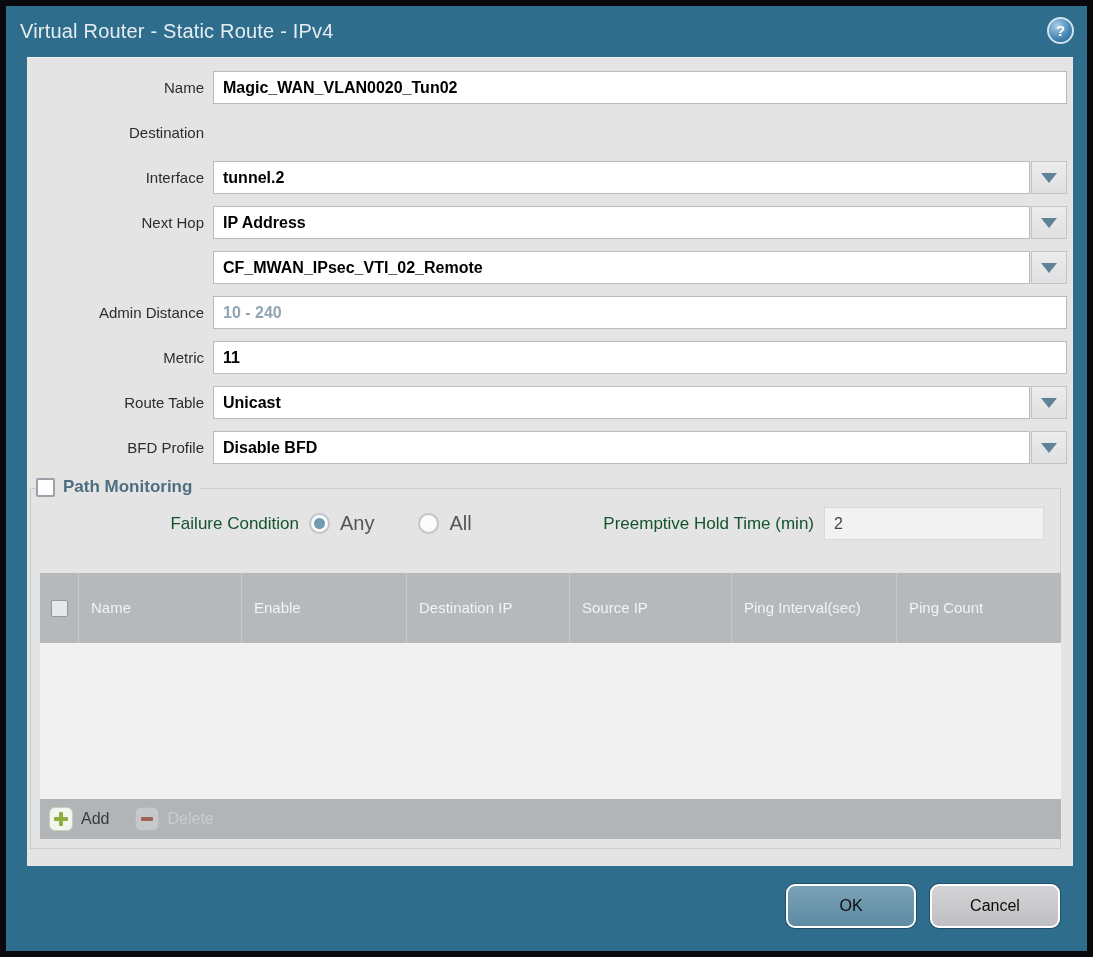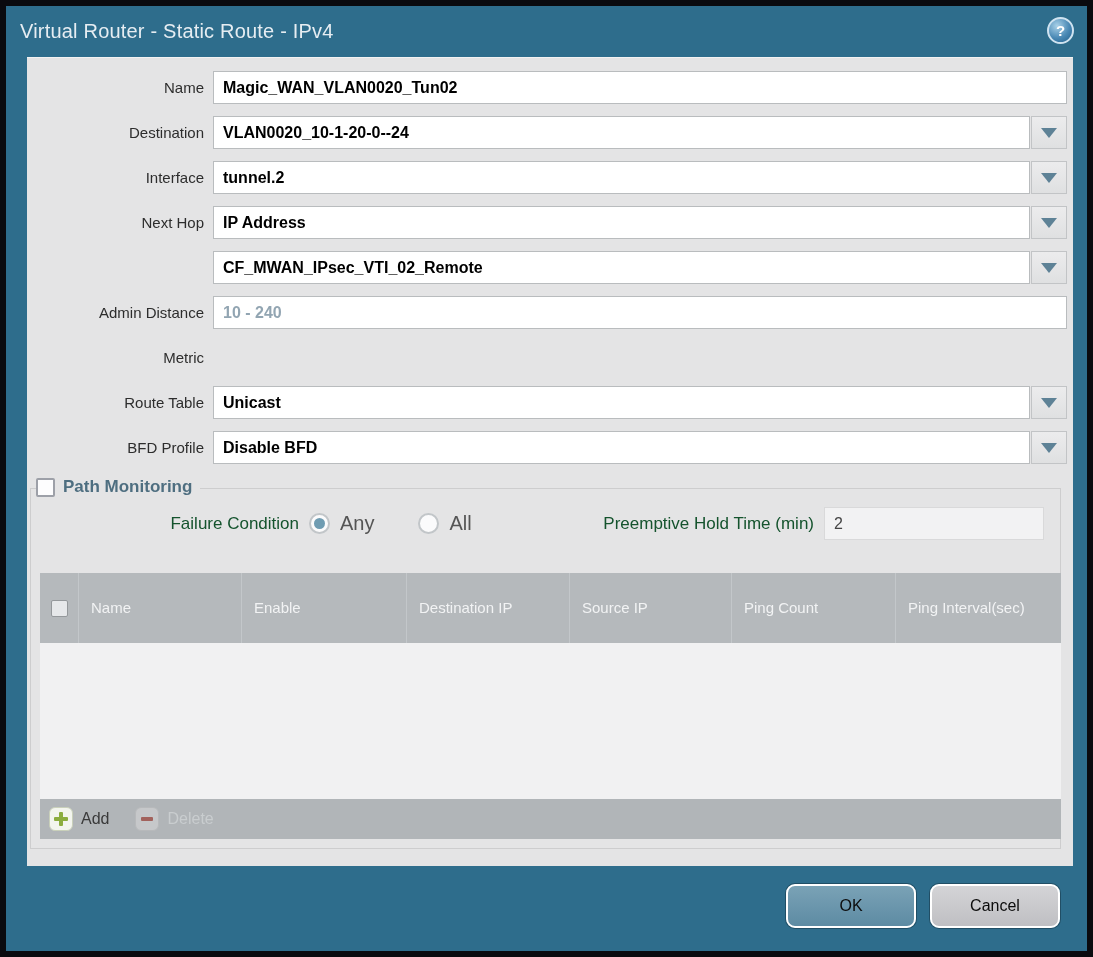--- a/index.html
+++ b/index.html
@@ -164,26 +164,20 @@
 
       <div class="frow">
         <div class="flabel">Name</div>
         <div class="fctrl">
           <input class="txt" value="Magic_WAN_VLAN0020_Tun02" style="">
         </div>
       </div>
 
       <div class="frow">
         <div class="flabel">Destination</div>
-        <div class="fctrl">
-          <input class="txt" value="VLAN0020_10-1-20-0--24" style="">
-          <div class="dd-btn">
-              <div class="dd-arrow"></div>
-            </div>
-        </div>
       </div>
 
       <div class="frow">
         <div class="flabel">Interface</div>
         <div class="fctrl">
           <input class="txt" value="tunnel.2" style="">
           <div class="dd-btn">
               <div class="dd-arrow"></div>
             </div>
         </div>
@@ -211,20 +205,23 @@
 
       <div class="frow">
         <div class="flabel">Admin Distance</div>
         <div class="fctrl">
           <input class="txt" placeholder="10 - 240" style="">
         </div>
       </div>
 
       <div class="frow">
         <div class="flabel">Metric</div>
+        <div class="fctrl">
+          <input class="txt" value="11" style="">
+        </div>
       </div>
 
       <div class="frow">
         <div class="flabel">Route Table</div>
         <div class="fctrl">
           <input class="txt" value="Unicast" style="">
           <div class="dd-btn">
               <div class="dd-arrow"></div>
             </div>
         </div>
@@ -264,22 +261,22 @@
 
       <div class="ptable">
         <div class="thead">
           <div class="th th-check" style="width:39px;">
             <div class="hdr-checkbox"></div>
           </div>
           <div class="th" style="width:163px;">Name</div>
           <div class="th" style="width:165px;">Enable</div>
           <div class="th" style="width:163px;">Destination IP</div>
           <div class="th" style="width:162px;">Source IP</div>
+          <div class="th" style="width:165px;">Ping Interval(sec)</div>
           <div class="th" style="width:164px;">Ping Count</div>
-          <div class="th" style="width:165px;">Ping Interval(sec)</div>
         </div>
         <div class="tbody"></div>
         <div class="actionbar">
           <div class="act">
             <div class="icon-sq add-sq"></div>
             <div class="act-label add-label">Add</div>
           </div>
           <div class="act">
             <div class="icon-sq del-sq"></div>
             <div class="act-label del-label">Delete</div>

